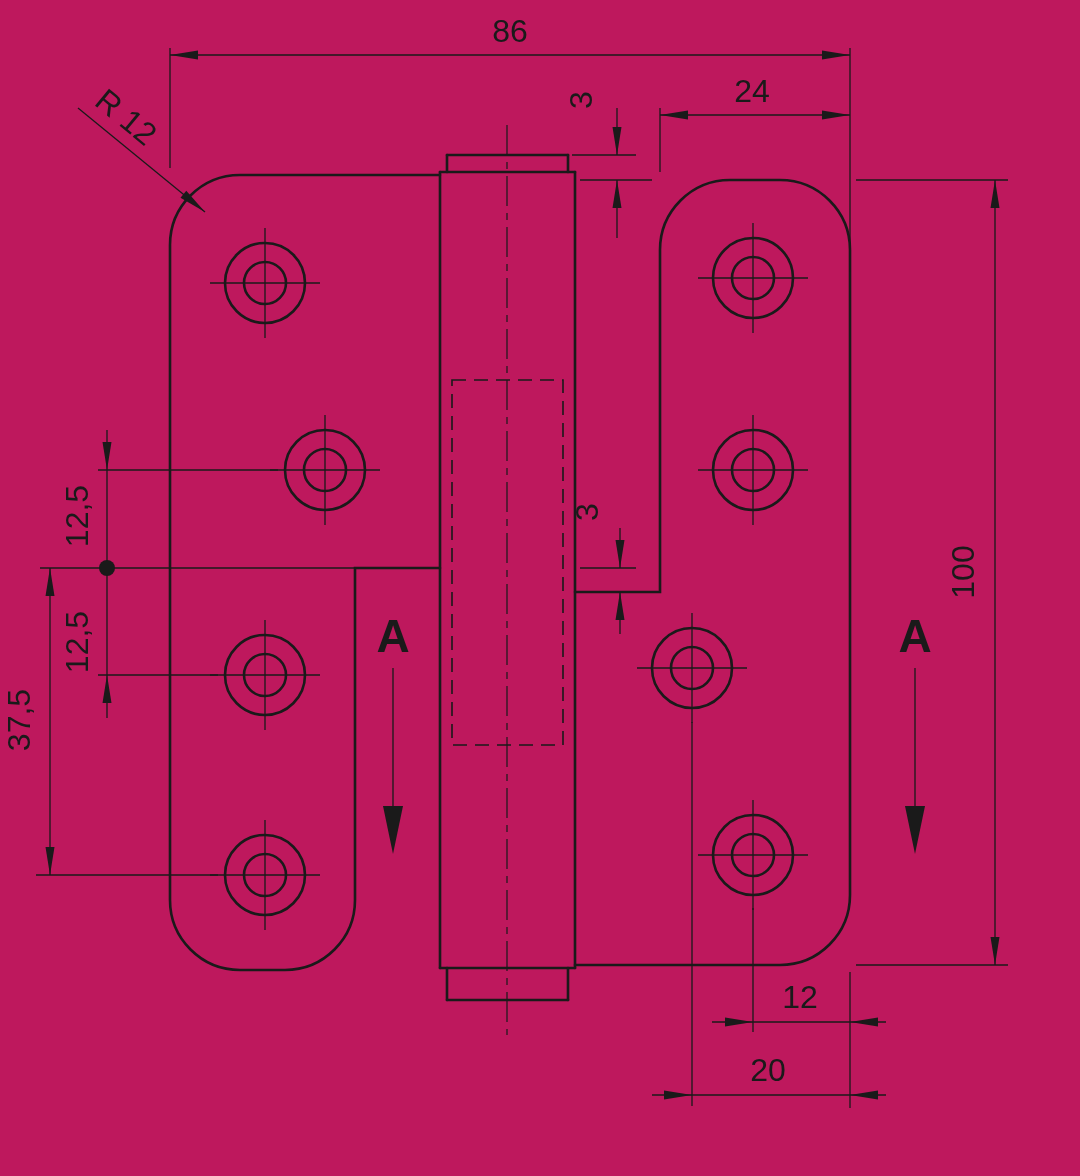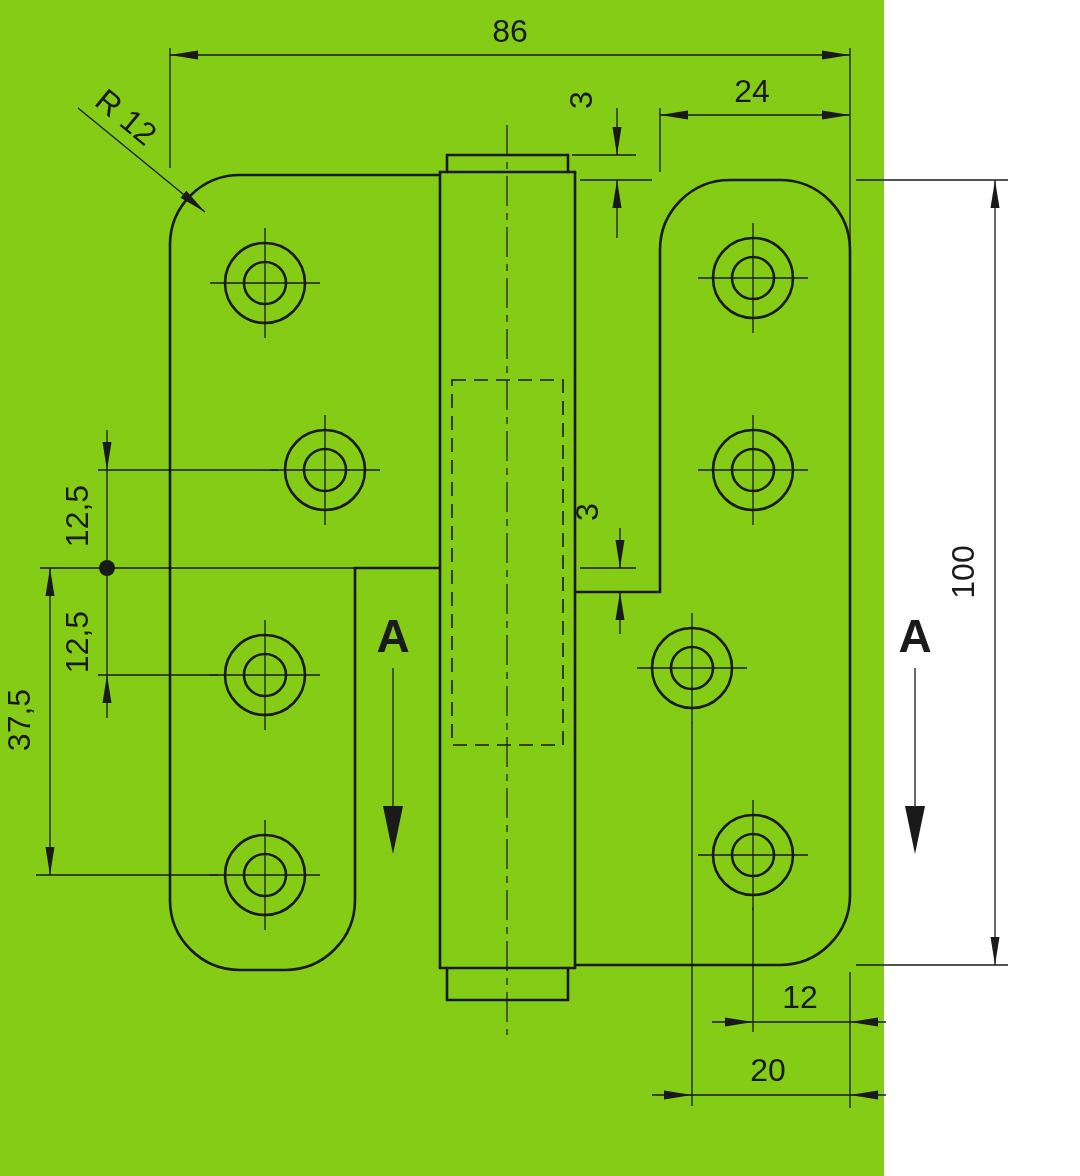--- a/index.html
+++ b/index.html
@@ -1,17 +1,17 @@
 <!DOCTYPE html>
 <html style="--line-color: #1a1a1a;"><head>
 <meta charset="utf-8">
 <style>
   :root { --line-color:#1a1a1a; }
   html,body { margin:0; padding:0; background:#ffffff; }
-  .stage { width:884px; height:1176px; position:relative; background:#84cc16; }
+  .stage { width:1080px; height:1176px; position:relative; background:#be185d; }
   svg { display:block; }
   .thick  { stroke:var(--line-color); stroke-width:2.6; fill:none; stroke-linecap:round; }
   .thin   { stroke:var(--line-color); stroke-width:1.3; fill:none; }
   .hidden-line { stroke:var(--line-color); stroke-width:1.6; fill:none; stroke-dasharray:14 8; }
   .center-line { stroke:var(--line-color); stroke-width:1.2; fill:none; stroke-dasharray:30 7 7 7; }
   .arrow  { fill:var(--line-color); stroke:none; }
   .dim-text { font-family:"Liberation Sans", sans-serif; font-size:32px; fill:var(--line-color); }
   .section-text { font-family:"Liberation Sans", sans-serif; font-size:46px; font-weight:600; fill:var(--line-color); }
 </style>
 </head>

